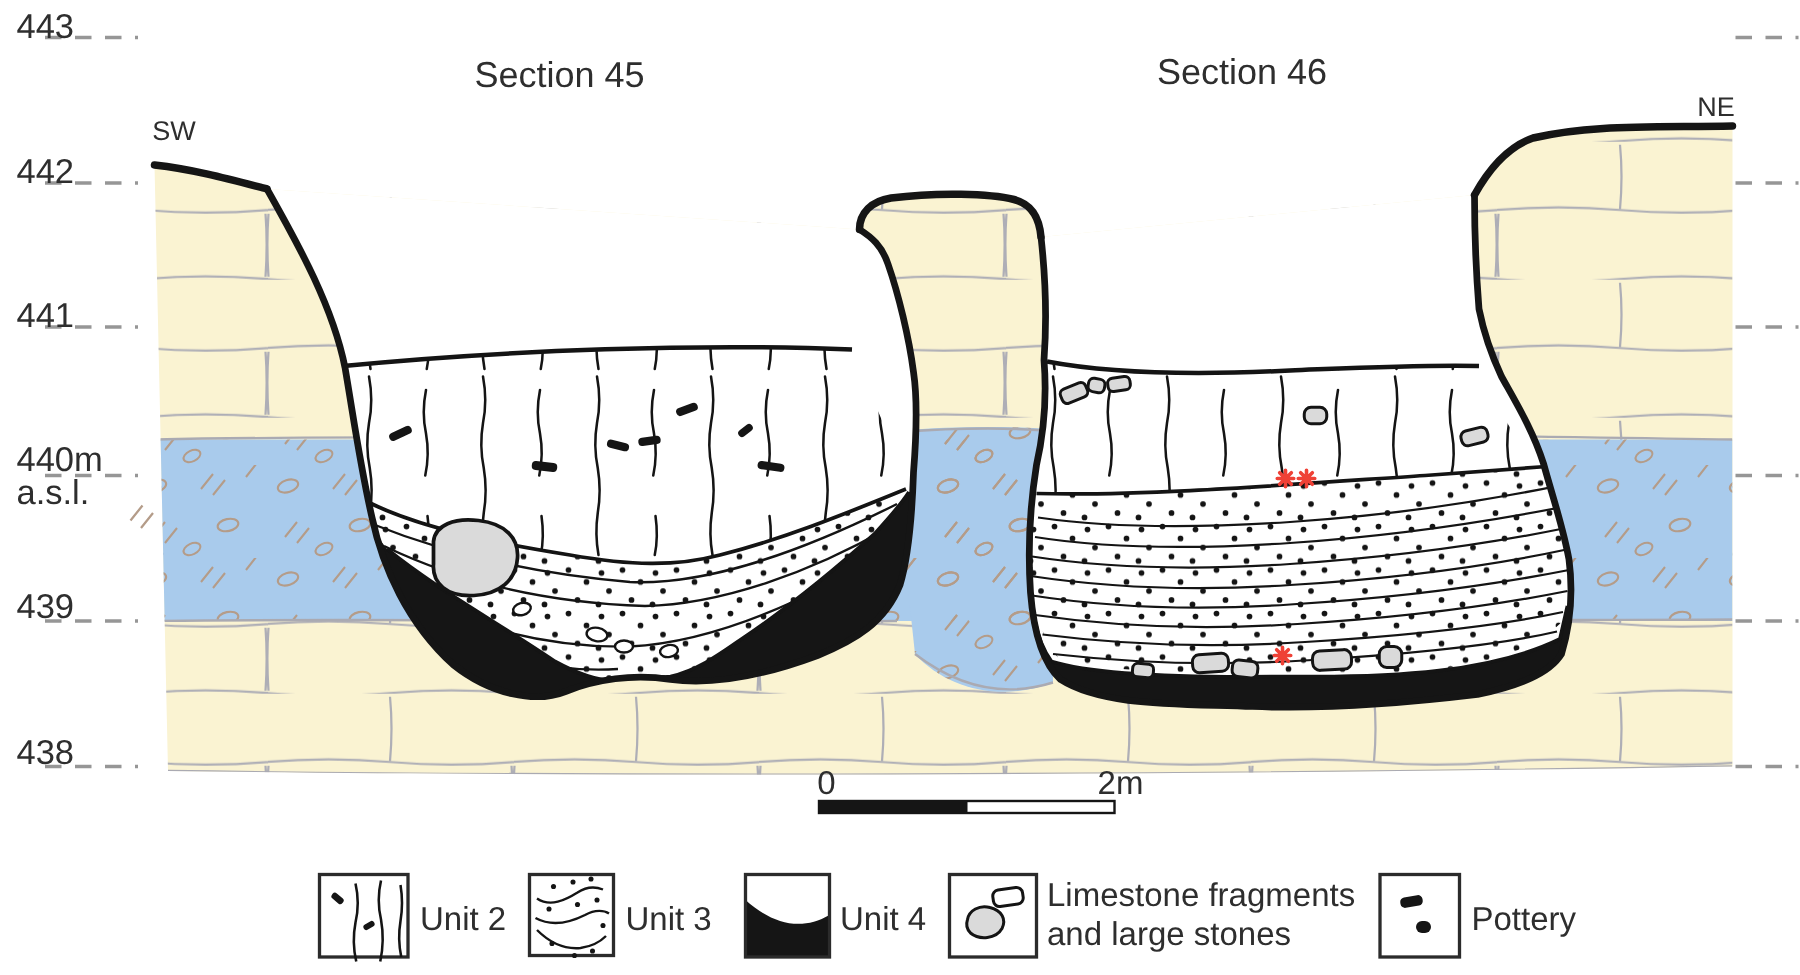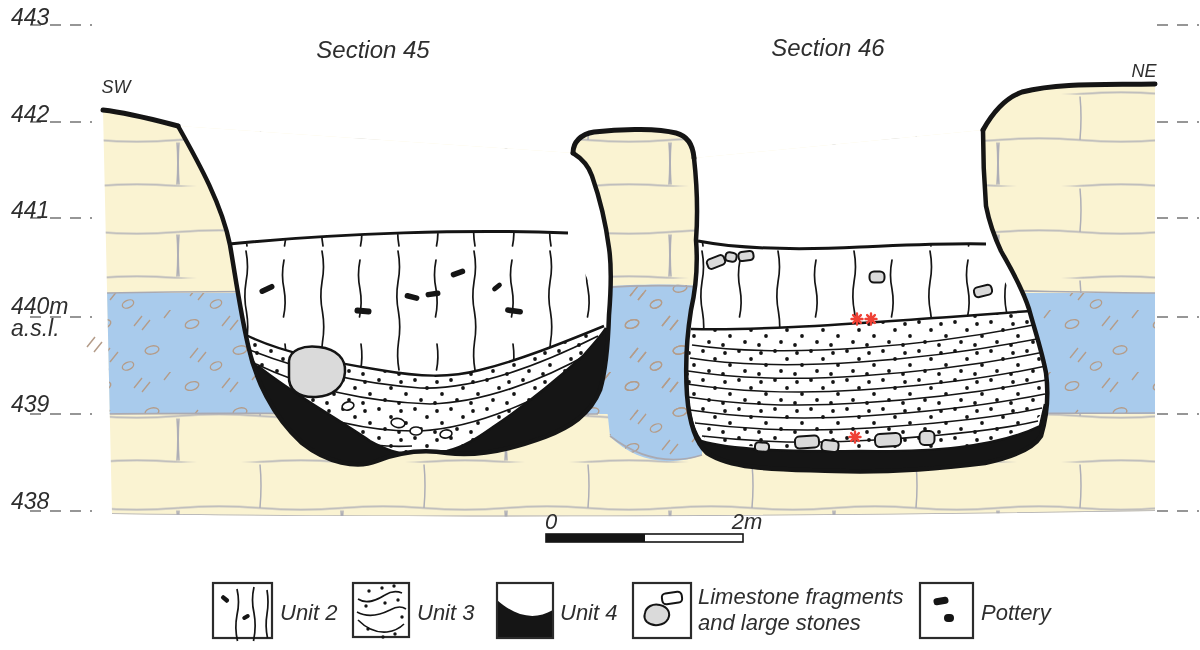--- a/index.html
+++ b/index.html
@@ -1,16 +1,16 @@
 <!DOCTYPE html>
 <html><head>
 <meta charset="utf-8">
 <style>
   html,body{margin:0;padding:0;background:#fff;}
-  .stage{width:1200px;height:650px;position:relative;background:#fff;overflow:hidden;font-style:italic;}
+  .stage{width:1200px;height:650px;position:relative;background:#fff;overflow:hidden;}
   svg{display:block;}
   text{font-family:"Liberation Sans","DejaVu Sans",sans-serif;fill:#2e2e2e;}
   .tick{font-size:23px;}
   .title{font-size:24px;text-anchor:middle;}
   .compass{font-size:18px;text-anchor:middle;}
   .scaletxt{font-size:22px;text-anchor:middle;}
   .legtxt{font-size:22px;}
 </style>
 </head>
 <body>

